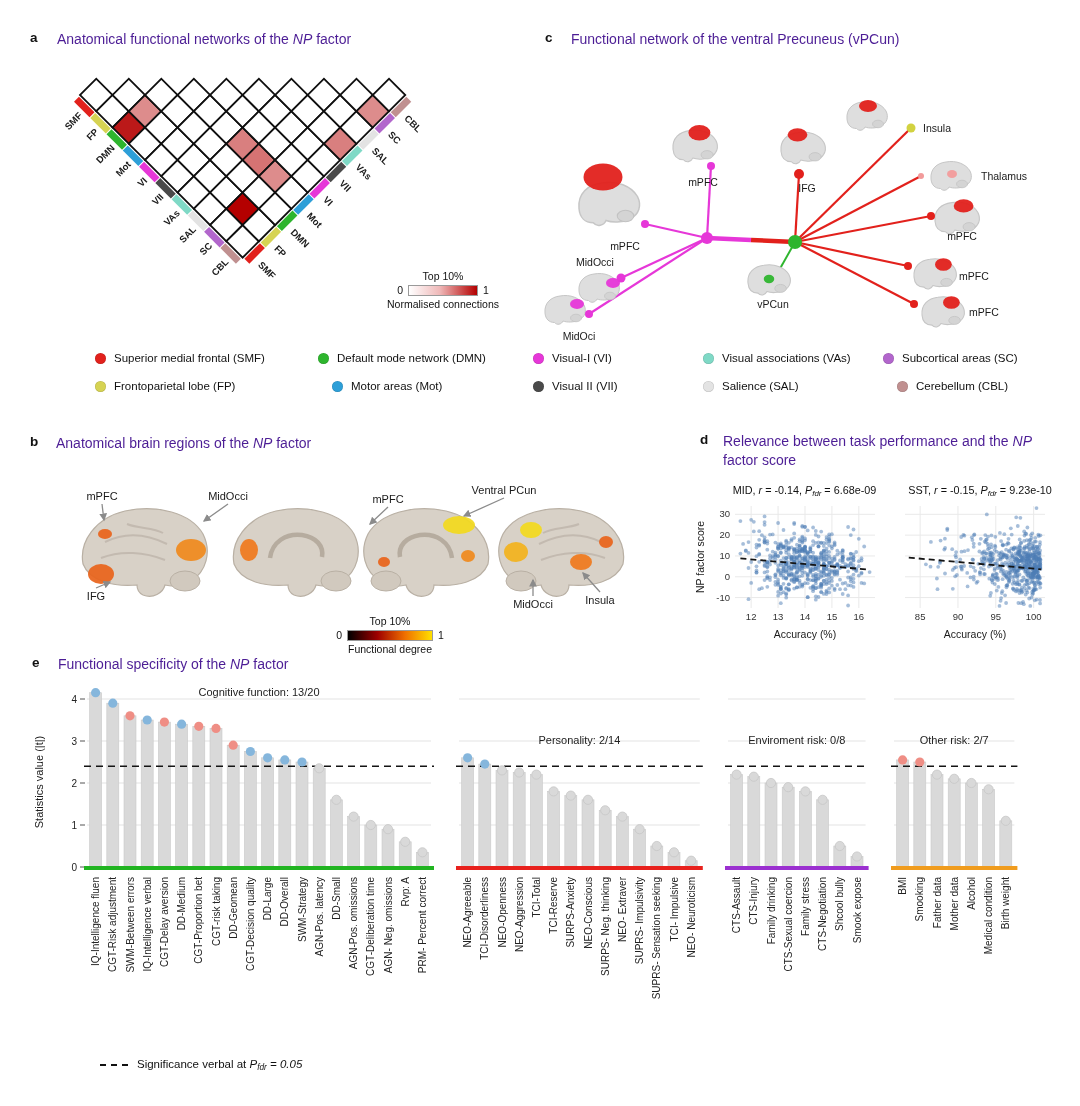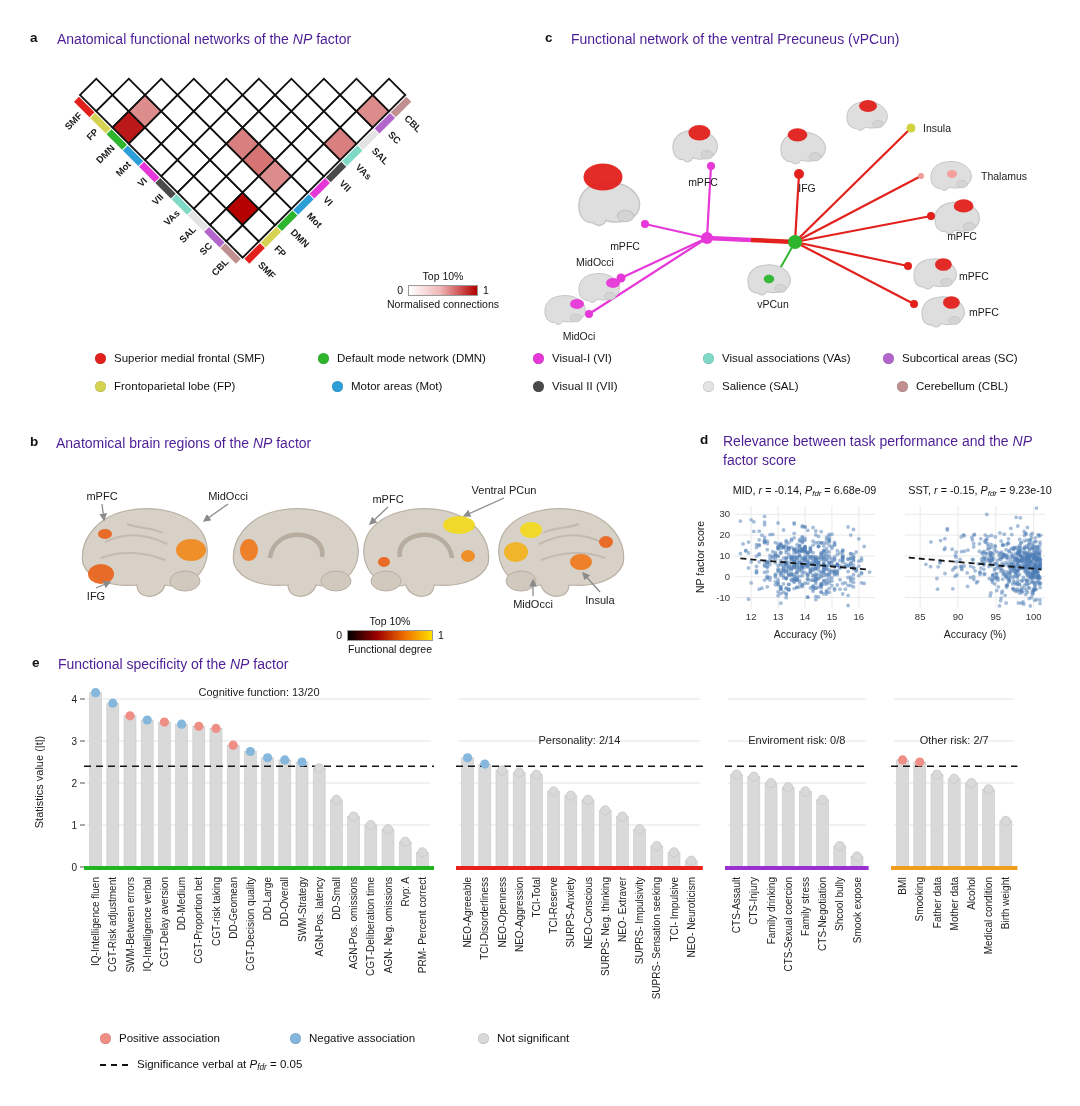--- a/index.html
+++ b/index.html
@@ -1880,32 +1880,18 @@
       <circle cx="929.2" cy="96.8" r="4.6" fill="#d9d9d9" stroke="#c6c6c6" stroke-width="0.8"></circle>
       <text x="932.7" y="195" font-size="10" fill="#222" text-anchor="end" transform="rotate(-90 932.7 195)">Mother data</text>
       <circle cx="946.4" cy="101" r="4.6" fill="#d9d9d9" stroke="#c6c6c6" stroke-width="0.8"></circle>
       <text x="949.9" y="195" font-size="10" fill="#222" text-anchor="end" transform="rotate(-90 949.9 195)">Alcohol</text>
       <circle cx="963.6" cy="107.3" r="4.6" fill="#d9d9d9" stroke="#c6c6c6" stroke-width="0.8"></circle>
       <text x="967.1" y="195" font-size="10" fill="#222" text-anchor="end" transform="rotate(-90 967.1 195)">Medical condition</text>
       <circle cx="980.8000000000001" cy="138.8" r="4.6" fill="#d9d9d9" stroke="#c6c6c6" stroke-width="0.8"></circle>
       <text x="984.3000000000001" y="195" font-size="10" fill="#222" text-anchor="end" transform="rotate(-90 984.3000000000001 195)">Birth weight</text>
       <text x="929.2" y="62" font-size="11" fill="#222" text-anchor="middle">Other risk: 2/7</text>
     </svg>
-  <div id="e-legend" style="position:absolute;left:100px;top:1032px;width:700px;height:18px">
-      <div class="legend-item" style="left: 0px; top: 0px;">
-        <span class="legend-dot" style="background: rgb(239, 142, 133);"></span>
-        <span>Positive association</span>
-      </div>
-      <div class="legend-item" style="left: 190px; top: 0px;">
-        <span class="legend-dot" style="background: rgb(133, 182, 220);"></span>
-        <span>Negative association</span>
-      </div>
-      <div class="legend-item" style="left: 378px; top: 0px;">
-        <span class="legend-dot" style="background: rgb(217, 217, 217);"></span>
-        <span>Not significant</span>
-      </div>
-    </div>
   <div class="sigline" style="left:100px;top:1058px">
     <span class="dash-sample"></span>
-    <span><span>Significance verbal at </span><span style="font-style: italic;">P</span><span style="font-style: italic; font-size: 0.72em; vertical-align: -0.25em;">fdr</span><span style=""> = 0.05</span></span>
+    <span><span>Significance verbal at </span><span style="font-style: italic;">P</span><span style="font-style: italic; font-size: 0.72em; vertical-align: -0.25em;">fdr</span><span style="font-style: italic;"> = 0.05</span></span>
   </div>
 
 </div>
 
 </body></html>

